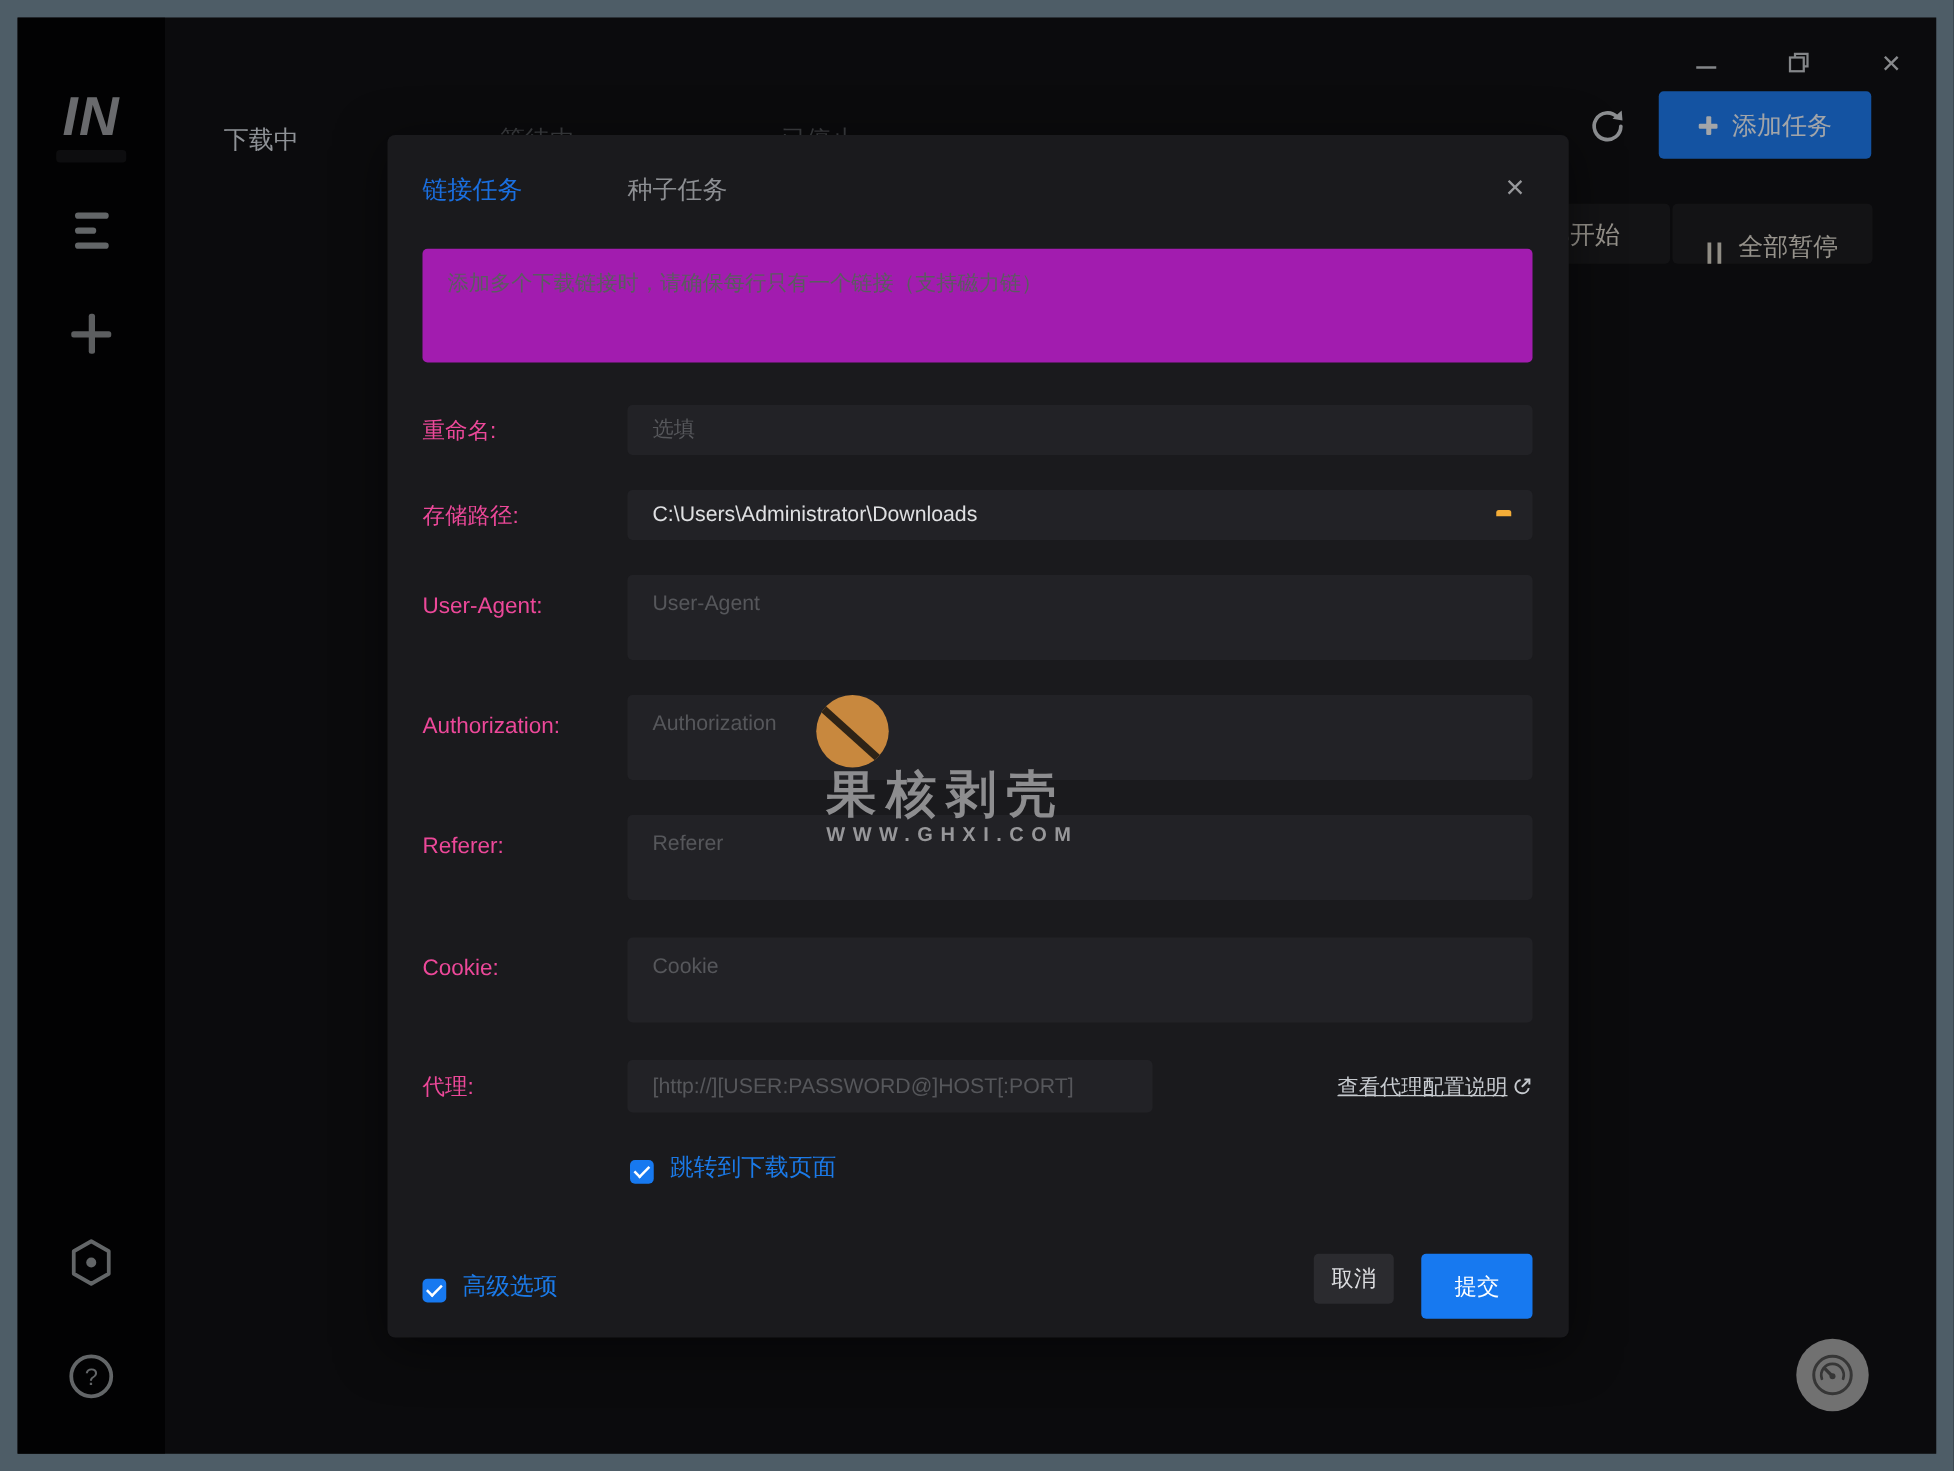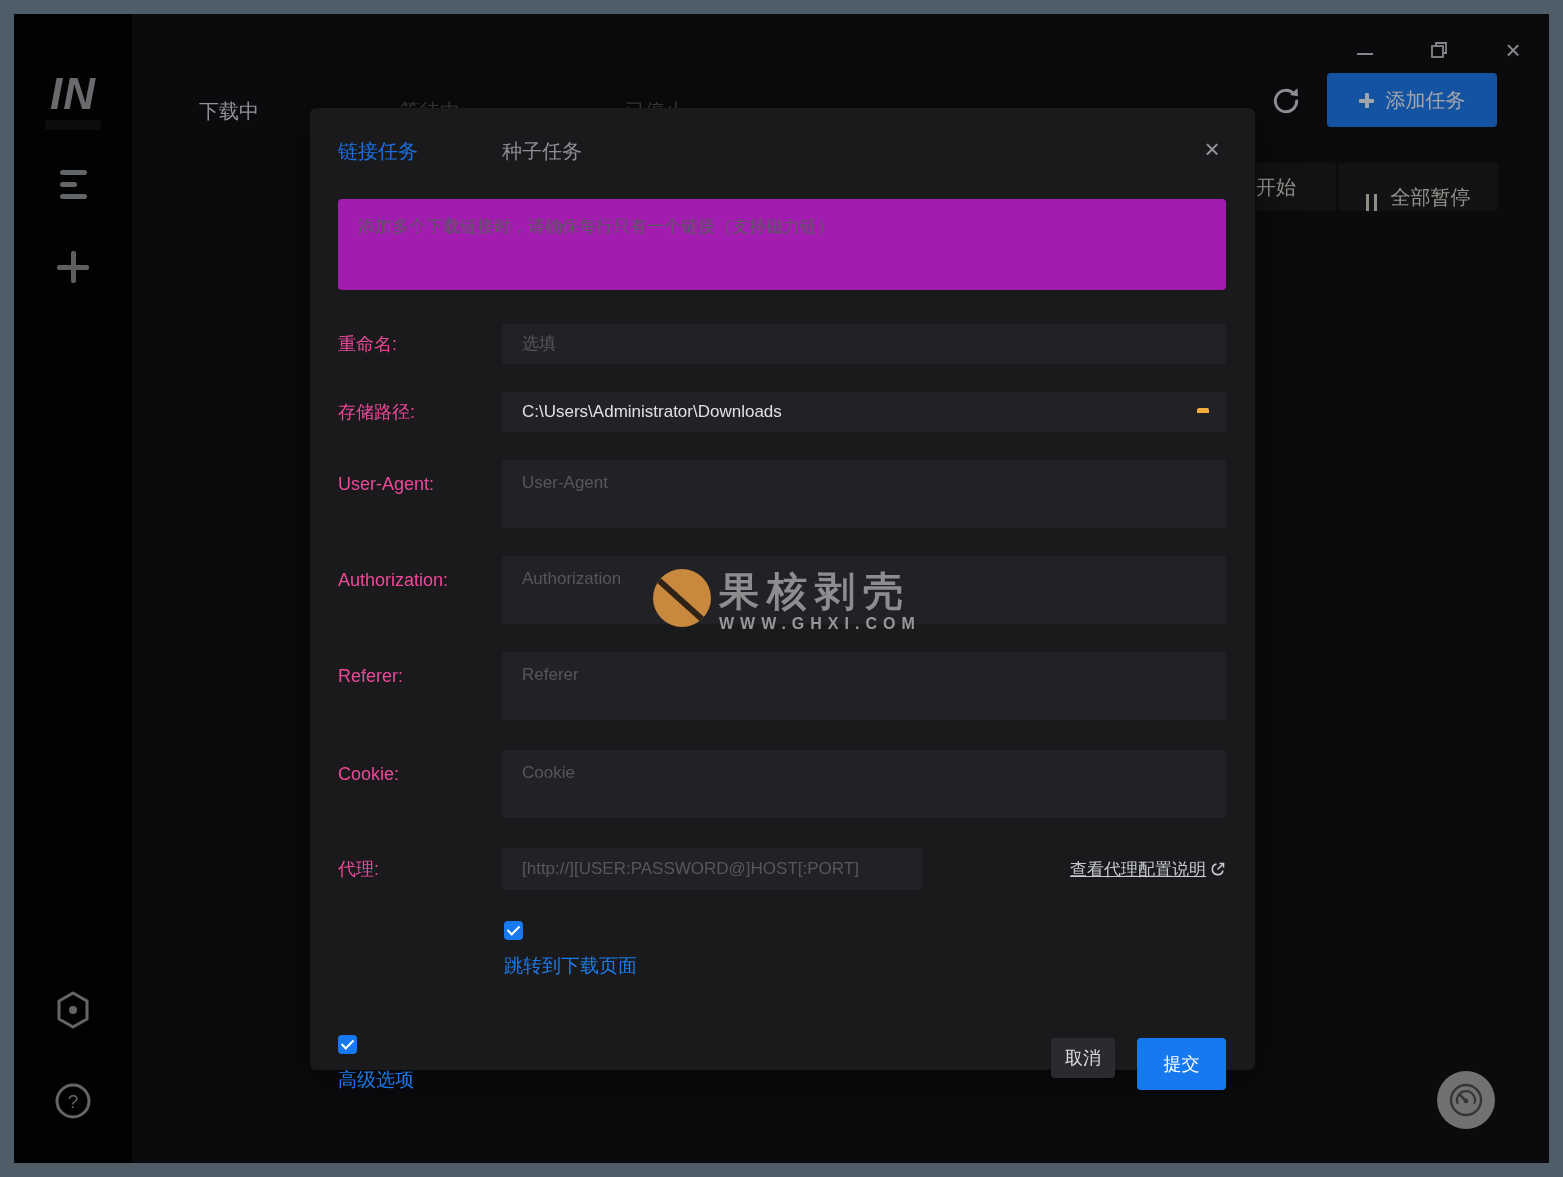--- a/index.html
+++ b/index.html
@@ -133,21 +133,21 @@
     background: #f4ad38; border-radius: 2px 2px 0 0;
   }
 
   .proxy-field { display: flex; align-items: center; justify-content: space-between; }
   .proxy-input { width: 420px; height: 42px; padding: 0 20px; }
   .proxy-doc-link {
     margin-left: 20px; font-size: 17px; color: #c6cacf; text-decoration: underline;
     display: inline-flex; align-items: center; gap: 4px; cursor: pointer;
   }
 
-  .check-row { display: flex; align-items: flex-start; gap: 13px; cursor: pointer; flex-direction: column; }
+  .check-row { display: flex; align-items: flex-end; gap: 13px; cursor: pointer; }
   .jump-row { margin-left: 166px; margin-top: 31px; }
   .cb {
     width: 19px; height: 19px; border-radius: 4px; background: #1779f0;
     position: relative; flex: 0 0 19px; display: inline-block;
   }
   .cb::after {
     content: ""; position: absolute; left: 6px; top: 2px; width: 5px; height: 10px;
     border-right: 2px solid #fff; border-bottom: 2px solid #fff; transform: rotate(45deg);
   }
   .check-label { font-size: 19px; color: #1b7ae8; }
@@ -157,21 +157,21 @@
   .cancel-btn {
     width: 64px; height: 40px; background: #2b2b2f; color: #dcdde0;
     border: none; border-radius: 4px; font-size: 18px; font-family: inherit; cursor: pointer;
   }
   .submit-btn {
     width: 89px; height: 52px; background: #1779f0; color: #fff;
     border: none; border-radius: 4px; font-size: 18px; font-family: inherit; cursor: pointer;
   }
 
   
-  .watermark { position: absolute; left: 343px; top: 461px; z-index: 3; pointer-events: none; display: flex; }
+  .watermark { position: absolute; left: 343px; top: 448px; z-index: 3; pointer-events: none; display: flex; flex-direction: column; }
   .wm-circle { position: relative; width: 58px; height: 58px; border-radius: 50%; background: #c8883e; overflow: hidden; }
   .wm-circle::after {
     content: ""; position: absolute; left: -10%; top: 50%; width: 120%; height: 6px;
     background: #2e2316; transform: rotate(42deg);
   }
   .wm-text { margin-left: 8px; }
   .wm-title { font-size: 40px; font-weight: bold; color: rgba(148,148,150,0.95); letter-spacing: 8px; line-height: 1.1; }
   .wm-site { font-size: 16px; font-weight: bold; color: rgba(158,158,160,0.95); letter-spacing: 6px; margin-top: 2px; }
 </style>
 </head>
@@ -214,21 +214,21 @@
       </div>
       <div class="win-btn">
         <svg width="20" height="20" viewBox="0 0 20 20">
           <rect x="3" y="6" width="11" height="11" fill="none" stroke="#bdc0c4" stroke-width="1.8"></rect>
           <path d="M7 6 V3 H17 V13 H14" fill="none" stroke="#bdc0c4" stroke-width="1.8"></path>
         </svg>
       </div>
       <div class="win-btn close-x">×</div>
     </div>
 
-    <div class="main-tab active" style="left:67px">下载中</div>
+    <div class="main-tab active" style="left:47px">下载中</div>
     <div class="main-tab inactive" style="left:268px">等待中</div>
     <div class="main-tab inactive" style="left:493px">已停止</div>
 
     <div class="refresh-btn">
       <svg width="32" height="32" viewBox="0 0 24 24">
         <path d="M20 12a8 8 0 1 1-2.2-5.5" fill="none" stroke="#c9ccd0" stroke-width="2.2" stroke-linecap="round"></path>
         <polygon points="20.5,2.5 21,8.5 15,7.5" fill="#c9ccd0"></polygon>
       </svg>
     </div>
 

